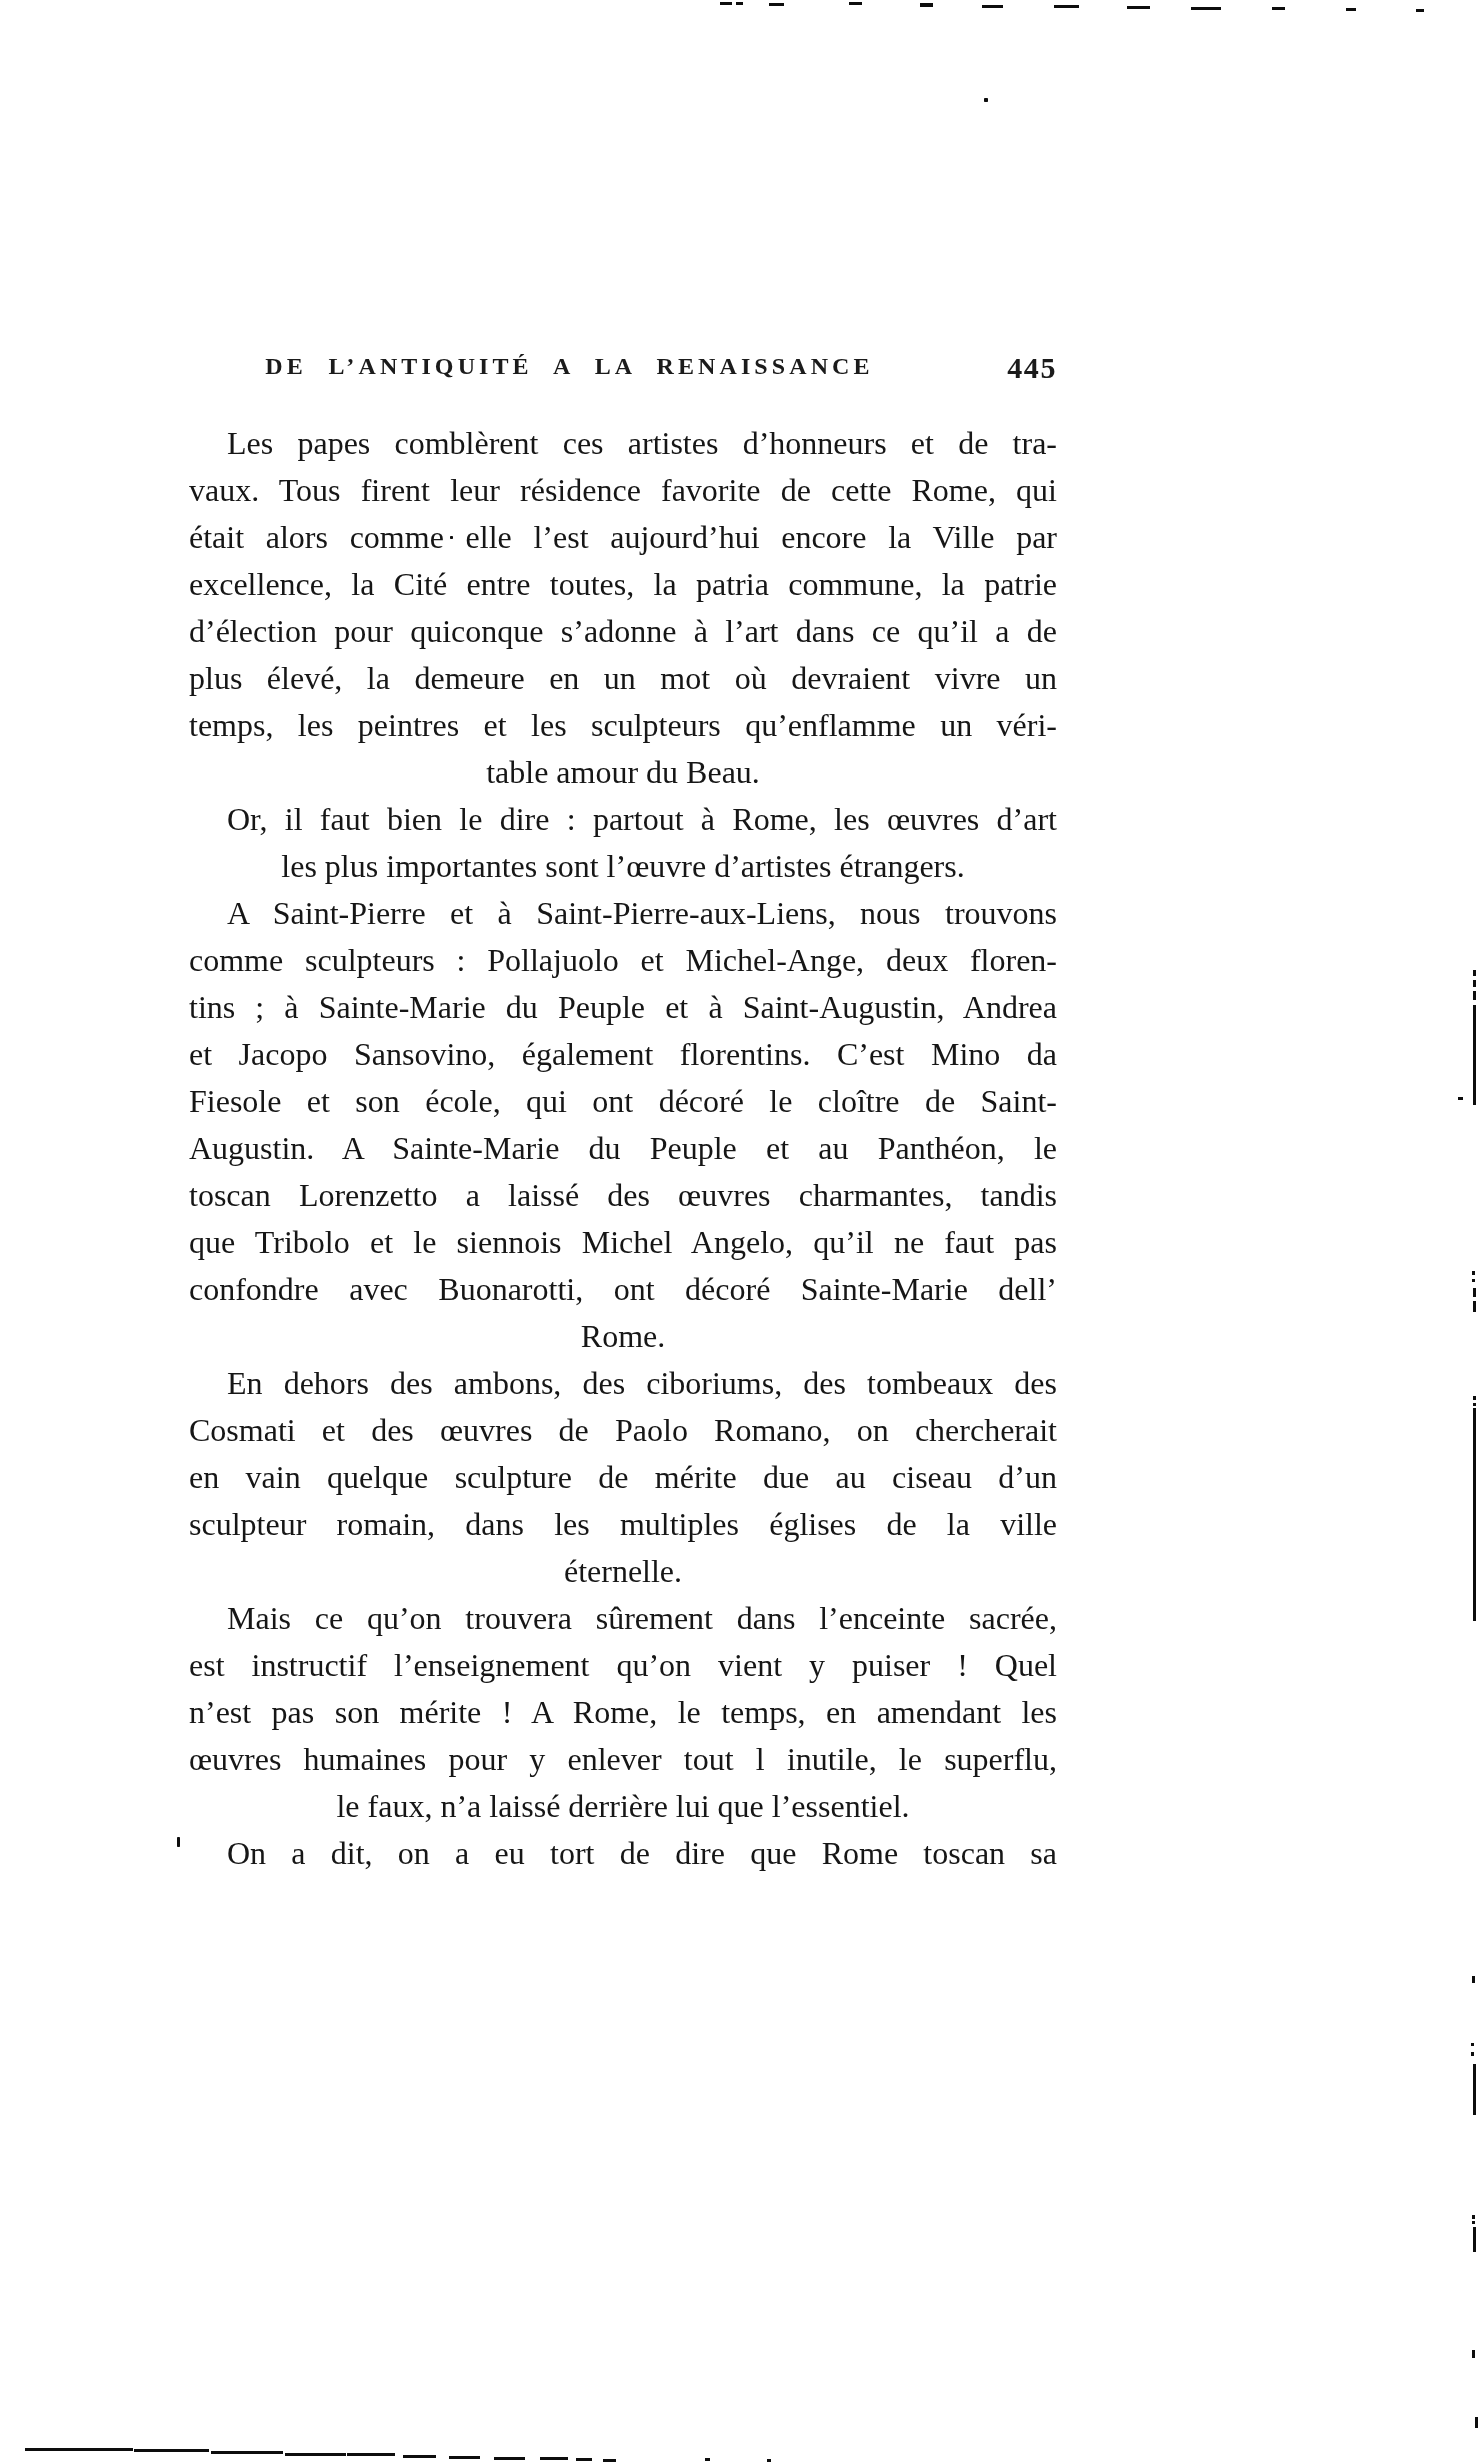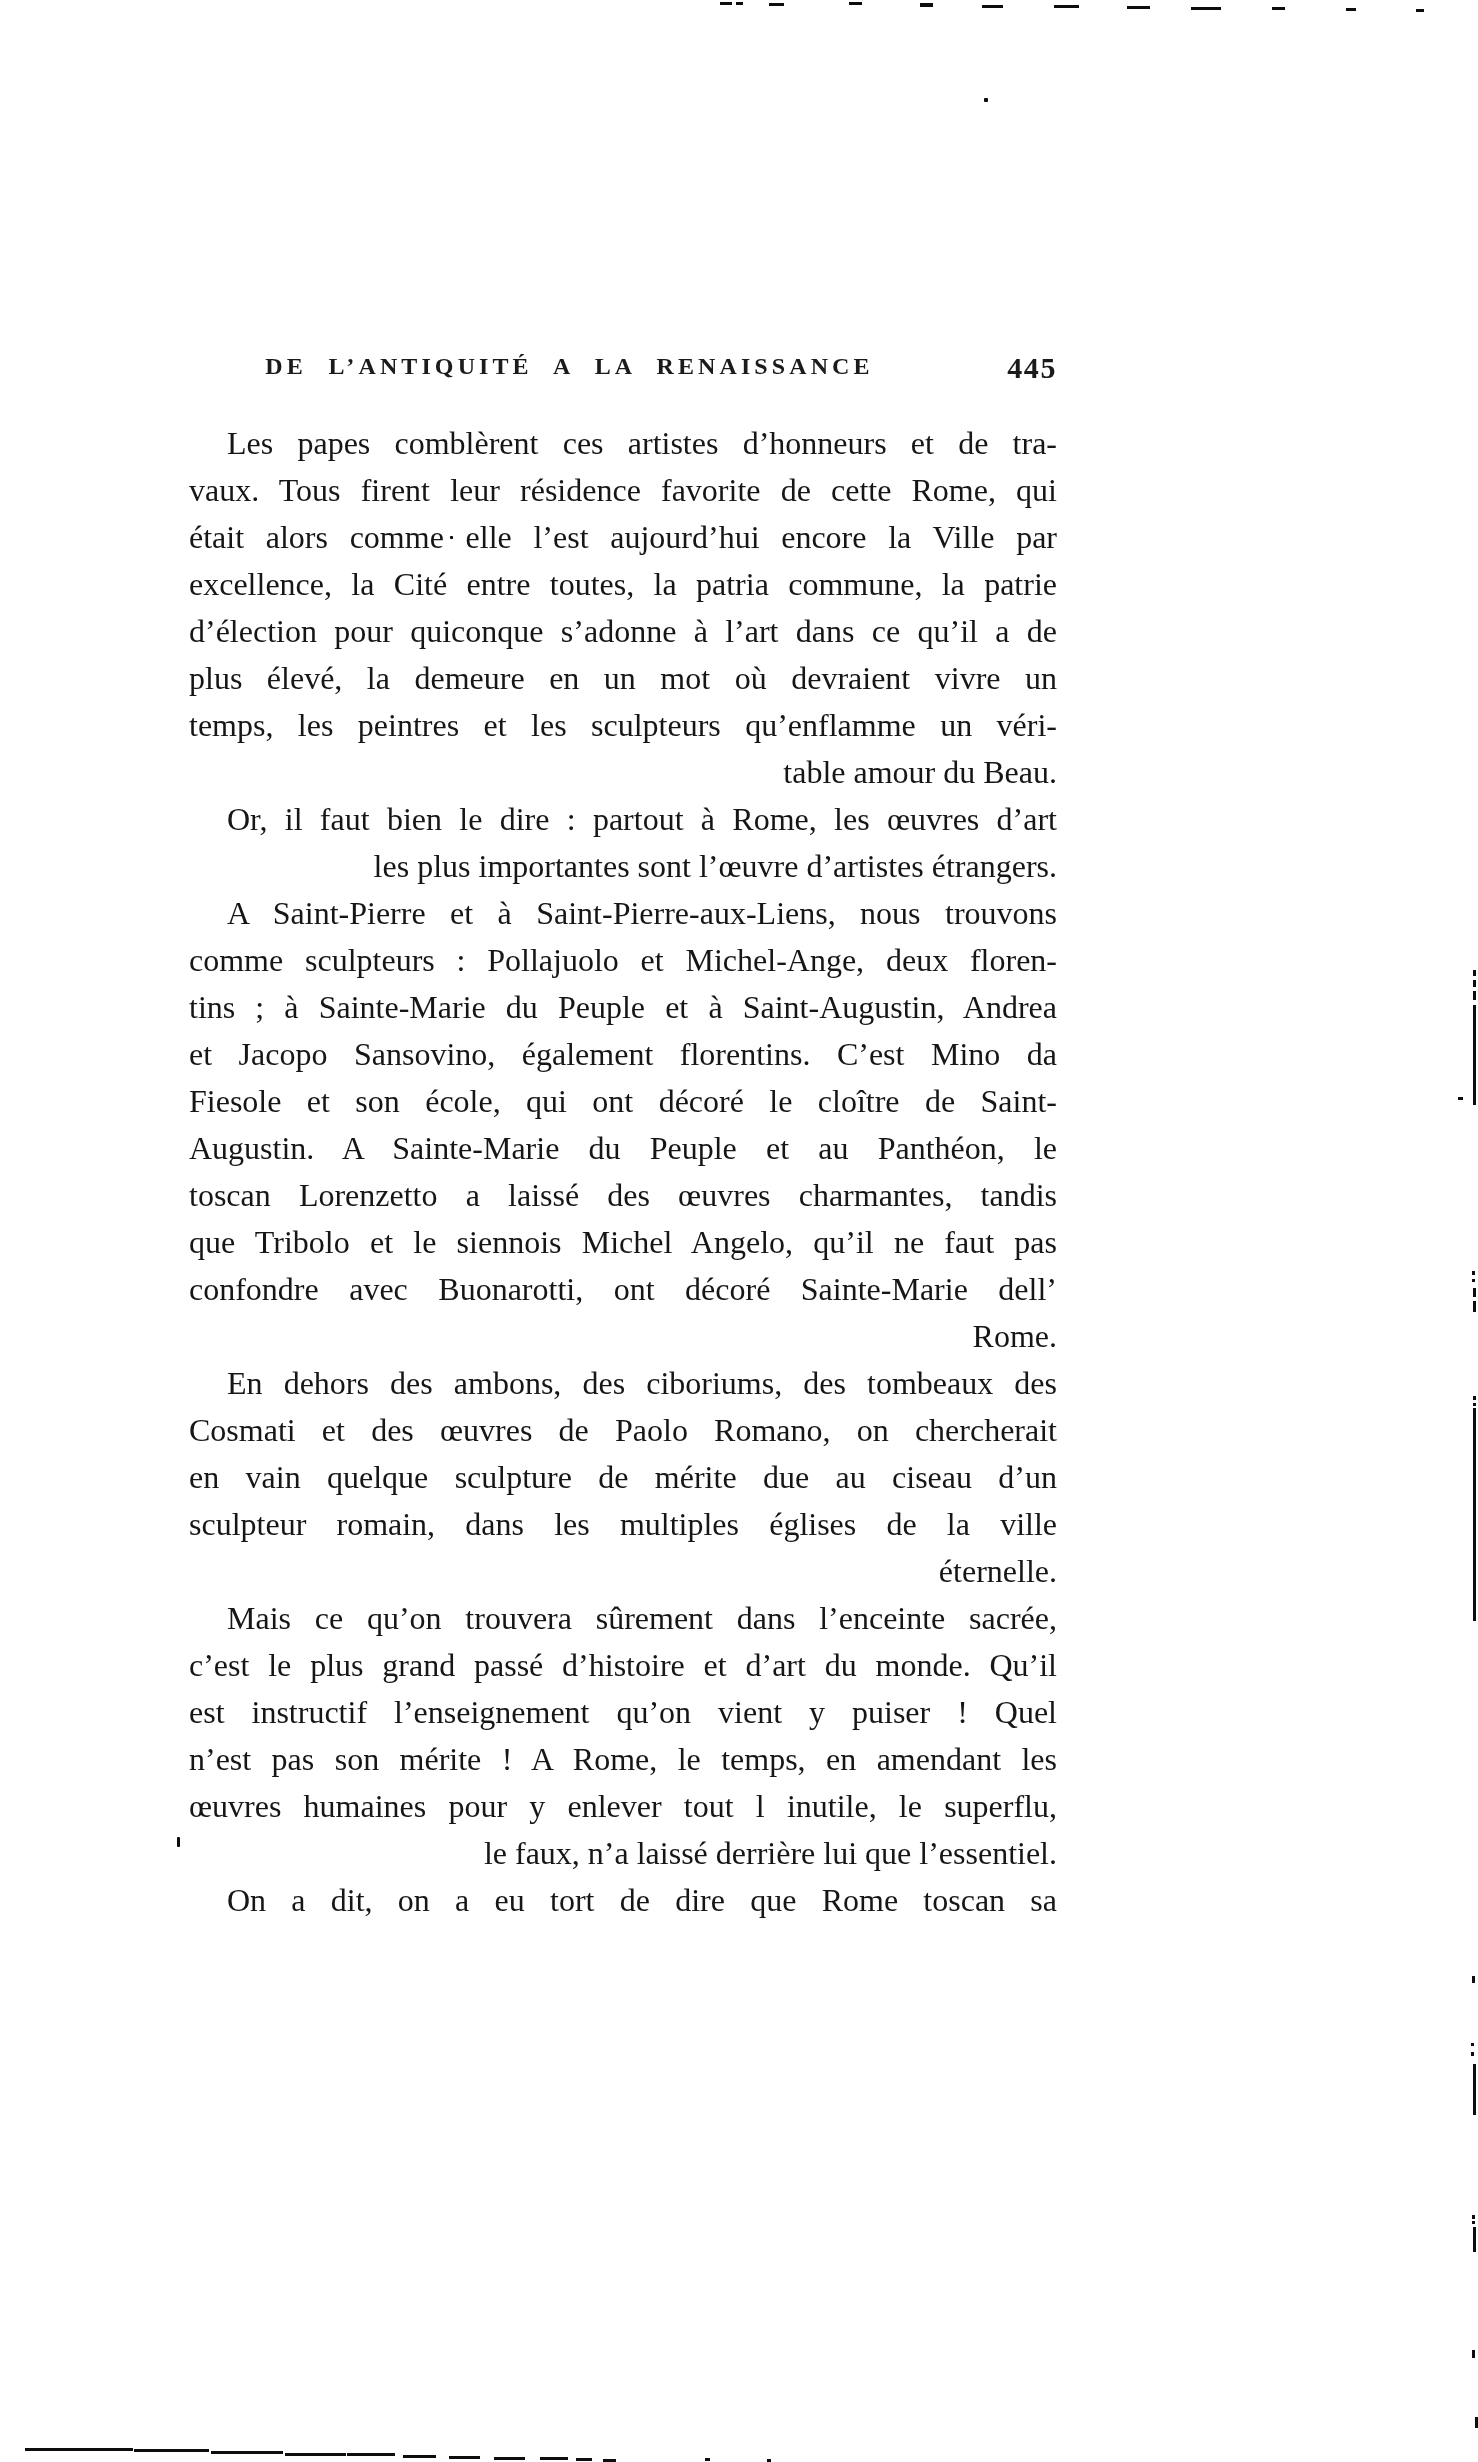--- a/index.html
+++ b/index.html
@@ -28,21 +28,21 @@
     position:absolute;right:0;top:-1.6px;
     font-size:30px;letter-spacing:1.6px;color:#1b1b1b;
   }
   
   #body-text{
     position:absolute;left:189px;top:420px;width:868px;
     font-size:32px;color:#161616;
   }
   .line{
     height:47px;line-height:47px;
-    text-align:right;
+    text-align:center;
     white-space:normal;
     overflow:visible;
   }
   .line.j{text-align:justify;text-align-last:justify;}
   .line.i{padding-left:38px;}
   .it{}
   
   .mark{
     position:absolute;background:#0d0d0d;
   }
@@ -78,21 +78,20 @@
       <div class="line j"><span>toscan Lorenzetto a laissé des œuvres charmantes, tandis</span></div>
       <div class="line j"><span>que Tribolo et le siennois Michel Angelo, qu’il ne faut pas</span></div>
       <div class="line j"><span>confondre avec Buonarotti, ont décoré Sainte-Marie dell’</span></div>
       <div class="line"><span>Rome.</span></div>
       <div class="line j i"><span>En dehors des ambons, des ciboriums, des tombeaux des</span></div>
       <div class="line j"><span>Cosmati et des œuvres de Paolo Romano, on chercherait</span></div>
       <div class="line j"><span>en vain quelque sculpture de mérite due au ciseau d’un</span></div>
       <div class="line j"><span>sculpteur romain, dans les multiples églises de la ville</span></div>
       <div class="line"><span>éternelle.</span></div>
       <div class="line j i"><span>Mais ce qu’on trouvera sûrement dans l’enceinte sacrée,</span></div>
-      <div class="line j"><span>c’est le plus grand passé d’histoire et d’art du monde. Qu’il</span></div>
       <div class="line j"><span>est instructif l’enseignement qu’on vient y puiser ! Quel</span></div>
       <div class="line j"><span>n’est pas son mérite ! A Rome, le temps, en amendant les</span></div>
       <div class="line j"><span>œuvres humaines pour y enlever tout l inutile, le superflu,</span></div>
       <div class="line"><span>le faux, n’a laissé derrière lui que l’essentiel.</span></div>
       <div class="line j i"><span>On a dit, on a eu tort de dire que Rome toscan sa</span></div>
     </div>
 
   <div id="artifact-layer">
       <div class="mark" style="left: 720px; top: 1.6px; width: 11.5px; height: 3.3px;"></div>
       <div class="mark" style="left: 736px; top: 1.6px; width: 7.4px; height: 3.3px;"></div>

